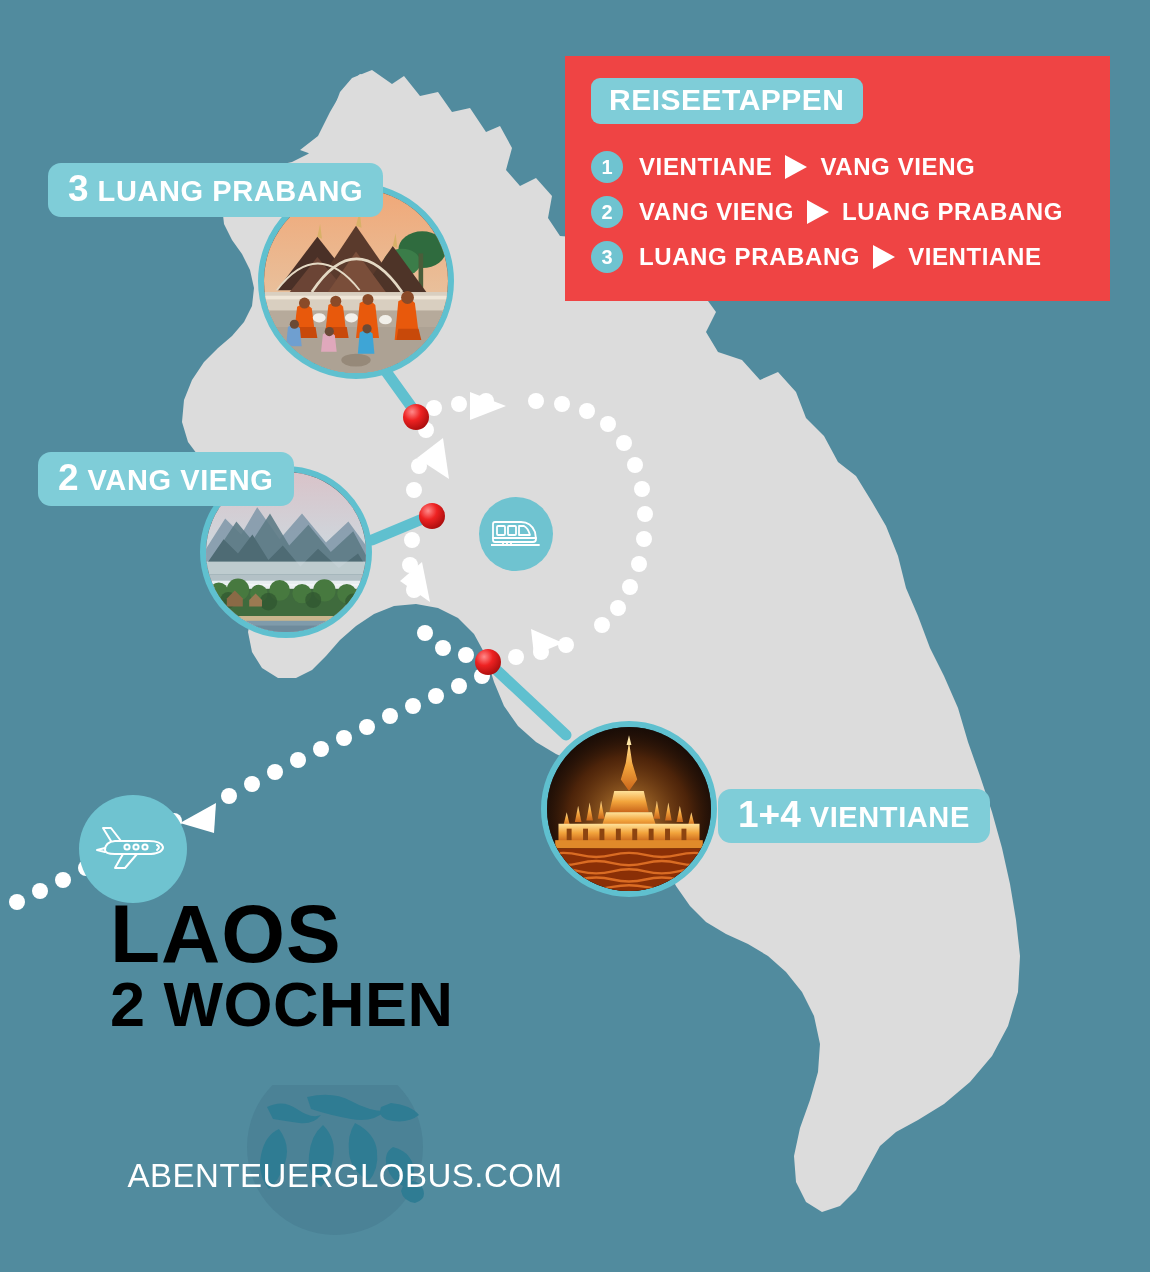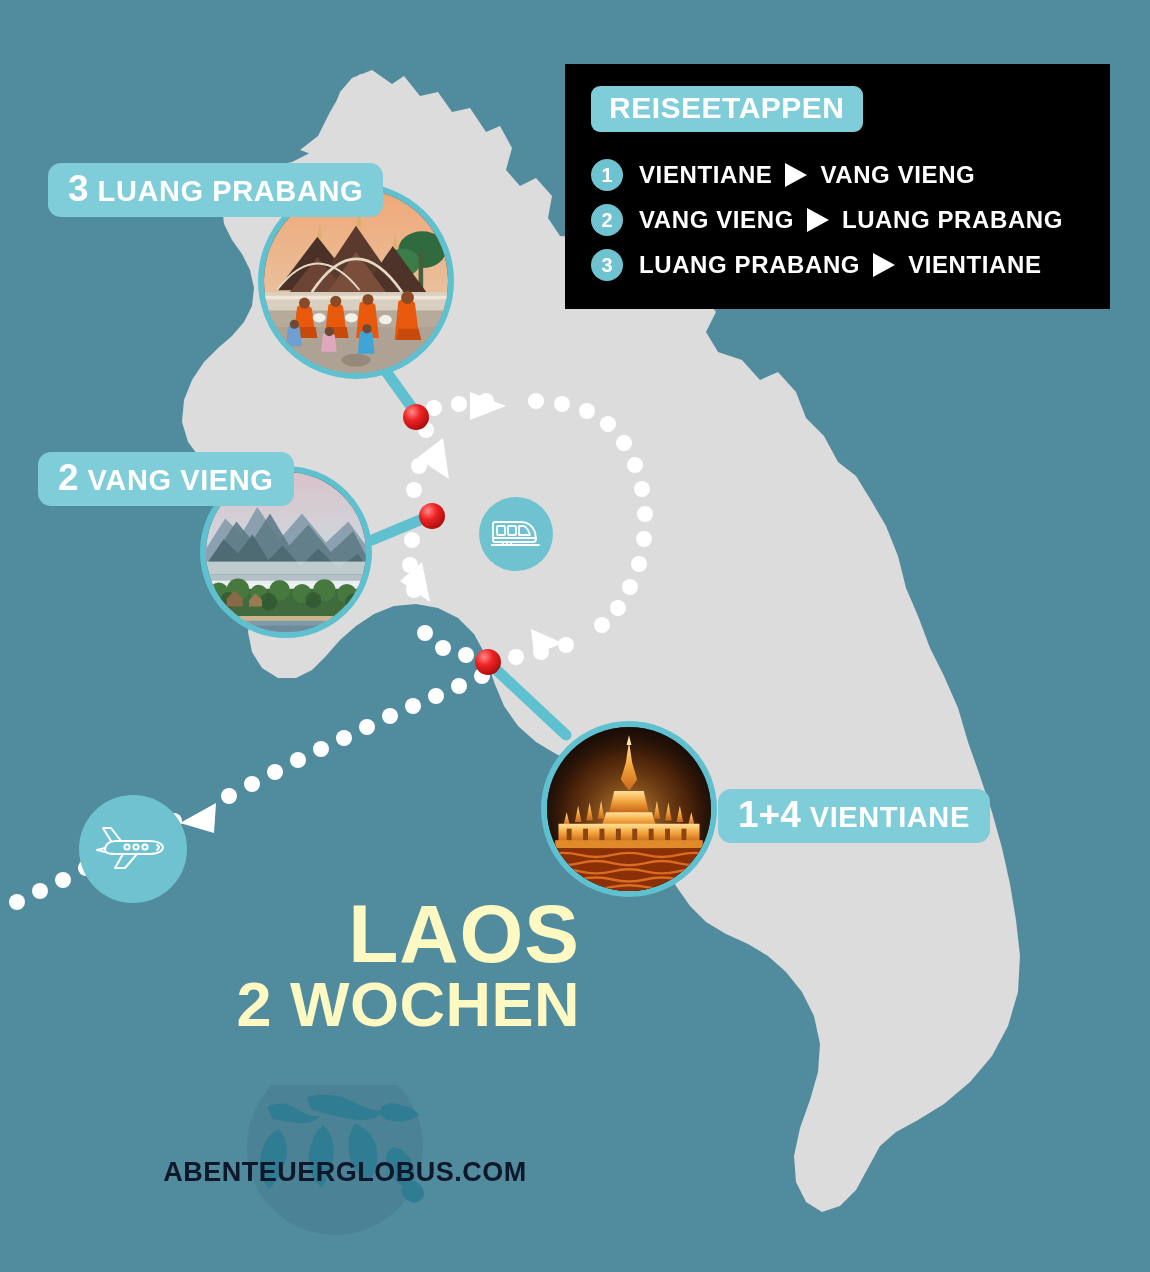--- a/index.html
+++ b/index.html
@@ -10,22 +10,22 @@
     position:relative;
     overflow:hidden;
   }
   #stage { position:absolute; inset:0; width:1150px; height:1272px; }
 
   
   .map-svg { position:absolute; left:0; top:0; width:1150px; height:1272px; }
 
   
   .legend {
-    position:absolute; left:565px; top:64px; width:545px; height:245px;
-    background:#000000;
+    position:absolute; left:565px; top:56px; width:545px; height:245px;
+    background:#ef4444;
     padding:22px 26px;
   }
   .legend-title {
     display:inline-block;
     background:#7fcdd8;
     color:#ffffff;
     font-size:30px; font-weight:bold; letter-spacing:0.5px;
     padding:5px 18px 7px 18px;
     border-radius:9px;
     margin-bottom:14px;
@@ -92,34 +92,34 @@
     position:absolute; border-radius:50%;
     background:#6fc3d0;
     display:flex; align-items:center; justify-content:center;
   }
   #icon-bus   { left:479px; top:497px; width:74px; height:74px; }
   #icon-plane { left:79px;  top:795px; width:108px; height:108px; }
 
   
   .title-wrap {
     position:absolute; left:110px; top:895px; width:470px;
-    text-align:right; color:#fef9c3;
+    text-align:left; color:#000000;
   }
   .t-laos  { font-size:82px; font-weight:bold; line-height:0.95; letter-spacing:1px; }
   .t-weeks { font-size:63px; font-weight:bold; line-height:1.0; letter-spacing:0.5px; }
   .t-route { font-size:63px; font-weight:bold; line-height:1.0; letter-spacing:0.5px; }
 
   .globe-wrap {
     position:absolute; left:195px; top:1085px; width:280px; height:150px;
   }
   .brand {
     position:absolute; left:110px; top:1157px; width:470px;
     text-align:center;
-    color:#0f172a;
-    font-size:27px; font-weight:bold; letter-spacing:0.5px;
+    color:#ffffff;
+    font-size:33px; font-weight:normal; letter-spacing:0.5px;
   }
 </style>
 </head>
 <body>
 
 <div id="stage">
 
   <svg class="map-svg" viewBox="0 0 1150 1272">
     <defs>
       <radialGradient id="pinGrad" cx="35%" cy="30%" r="75%">

